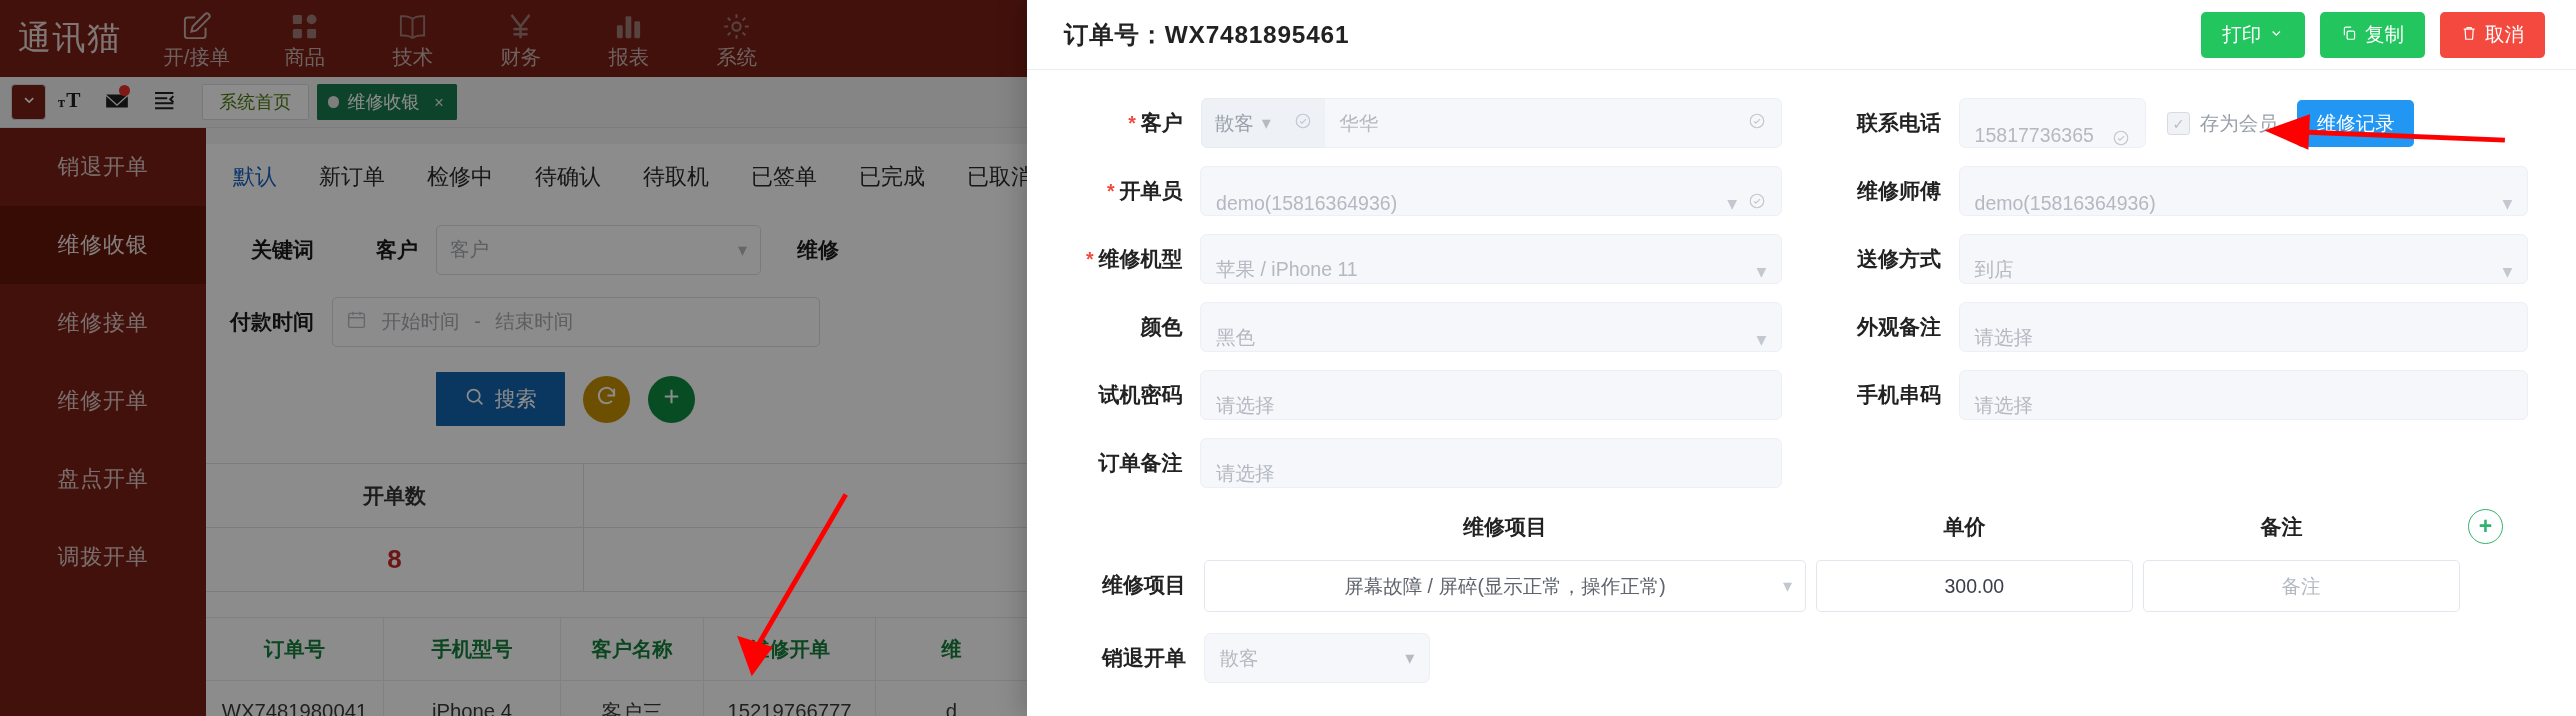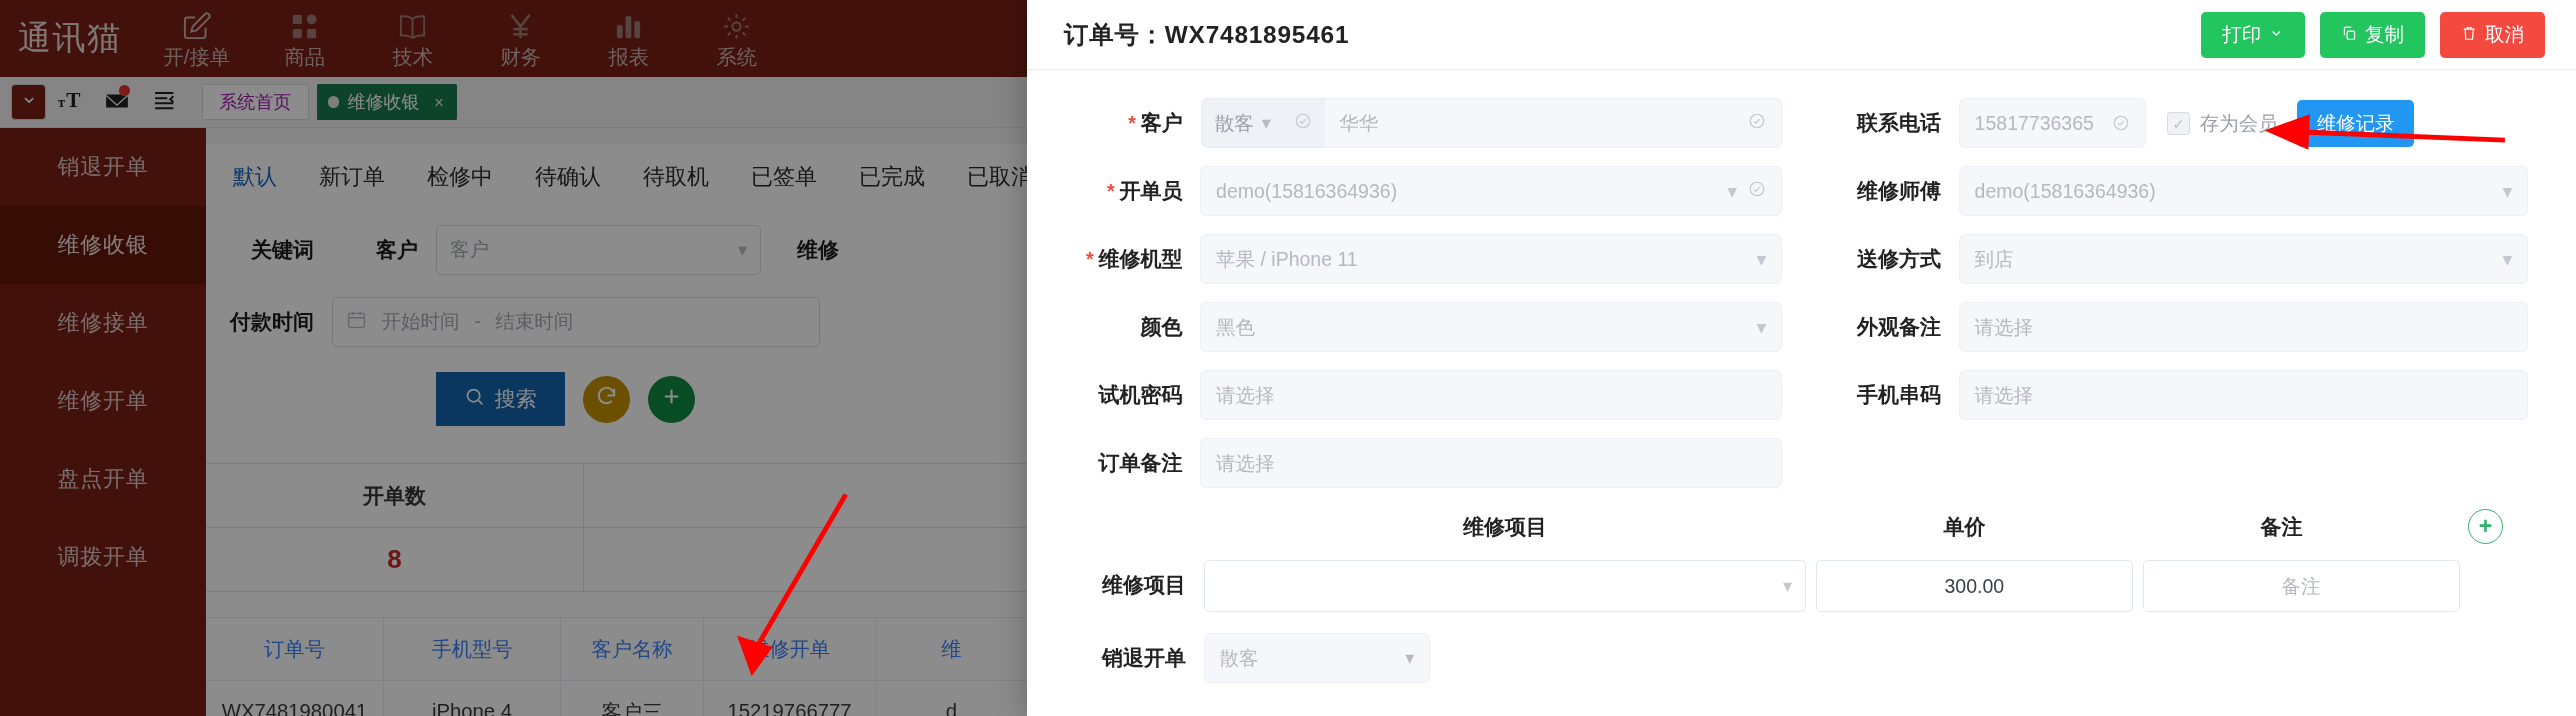--- a/index.html
+++ b/index.html
@@ -42,21 +42,21 @@
   .tb-btn{
     width:33px;height:34px;margin-left:11.4px;display:flex;align-items:center;justify-content:center;
     border:0.8px solid #d8d8d8;background:#7a1f14;border-radius:4.1px;color:#fff;
   }
   .tb-ico{
     width:47px;height:50px;display:flex;align-items:center;justify-content:center;position:relative;color:#1f1f1f;
   }
   .badge-dot{position:absolute;top:8.1px;right:10.6px;width:10.6px;height:10.6px;border-radius:50%;background:#e8322a;}
   .tab-home{
     margin-left:14.6px;height:34px;padding:0 16.3px;border:0.8px solid #dadada;background:#fff;
-    display:flex;align-items:center;font-size:18px;color:#a21caf;border-radius:1.6px;
+    display:flex;align-items:center;font-size:18px;color:#4d7c0f;border-radius:1.6px;
   }
   .tab-active{
     margin-left:8.1px;height:36px;padding:0 13px 0 11.4px;background:#1a7a4f;color:#fff;
     display:flex;align-items:center;gap:8.1px;font-size:18px;border-radius:1.6px;
   }
   .tab-active .cdot{width:11.4px;height:11.4px;border-radius:50%;background:#e6e6e6;display:inline-block;}
   .tab-active .xclose{font-size:16.3px;opacity:.85;margin-left:6.5px;}
 
   
   .sidebar{
@@ -104,21 +104,21 @@
   .stat-cell.blank{flex:1 1 auto;}
   .stat-val{color:#c62828;font-weight:bold;font-size:26px;}
 
   .dtable{margin-top:24.4px;border-top:0.8px solid #e4e7ed;}
   .drow{display:flex;}
   .dcell{
     height:62px;display:flex;align-items:center;justify-content:center;
     border-right:0.8px solid #e8ebf0;border-bottom:0.8px solid #e8ebf0;
     font-size:20.3px;color:#3a3a3a;white-space:nowrap;overflow:hidden;
   }
-  .dhead .dcell{font-weight:normal;color:#3b82f6;}
+  .dhead .dcell{font-weight:bold;color:#15803d;}
   .c0{flex:0 0 177px;} .c1{flex:0 0 176px;} .c2{flex:0 0 142px;} .c3{flex:0 0 171px;} .c4{flex:1 1 auto;}
 
   
   .anno{position:absolute;z-index:60;pointer-events:none;}
 
   
   .drawer{
     position:absolute;top:0;left:1027px;width:1549px;height:717px;background:#fff;z-index:50;
     box-shadow:-6.5px 0 24.4px rgba(0,0,0,.18);overflow:hidden;
   }
@@ -140,21 +140,21 @@
   .gcol{display:flex;align-items:center;}
   .gcol.left{width:755px;}
   .gcol.right{flex:1 1 auto;}
   .glabel{
     font-size:21px;font-weight:bold;color:#222;width:159px;text-align:right;
     margin-right:18px;white-space:nowrap;position:relative;
   }
   .req::before{content:"*";color:#f04a3f;margin-right:4.9px;font-size:19.5px;}
   .inp{
     height:50px;background:#f5f7fa;border:0.8px solid #eceff5;border-radius:6.5px;
-    display:flex;align-items:center;padding:0 14.6px;color:#b4b8c0;font-size:19.5px;box-sizing:border-box;
+    display:flex;align-items:flex-end;padding:0 14.6px;color:#b4b8c0;font-size:19.5px;box-sizing:border-box;
   }
   .inp .val{color:#b4b8c0;}
   .inp .right-ico{margin-left:auto;display:flex;align-items:center;gap:11.4px;color:#c3c7cf;}
   .w-main{width:594px;}
   .w-right{width:569px;}
   .w-phone{width:187px;}
   .cust-group{display:flex;align-items:stretch;width:594px;}
   .cust-type{
     width:124px;height:50px;background:#eef1f6;border:0.8px solid #e7eaf1;border-right:none;
     border-radius:6.5px 0 0 6.5px;display:flex;align-items:center;padding:0 13px;gap:8.1px;
@@ -616,20 +616,21 @@
           <div class="ihead">
             <div class="ih-item">维修项目</div>
             <div class="ih-price">单价</div>
             <div class="ih-note">备注</div>
             <div class="ih-plus">
               <span class="plus-circle">+</span>
             </div>
           </div>
           <div class="irow">
             <div class="icell ic-item">
+              <span>屏幕故障 / 屏碎(显示正常，操作正常)</span>
               <span class="caretdn">▾</span>
             </div>
             <div class="icell ic-price">
               <span>300.00</span>
             </div>
             <div class="icell ic-note">
               <span>备注</span>
             </div>
           </div>
         </div>

